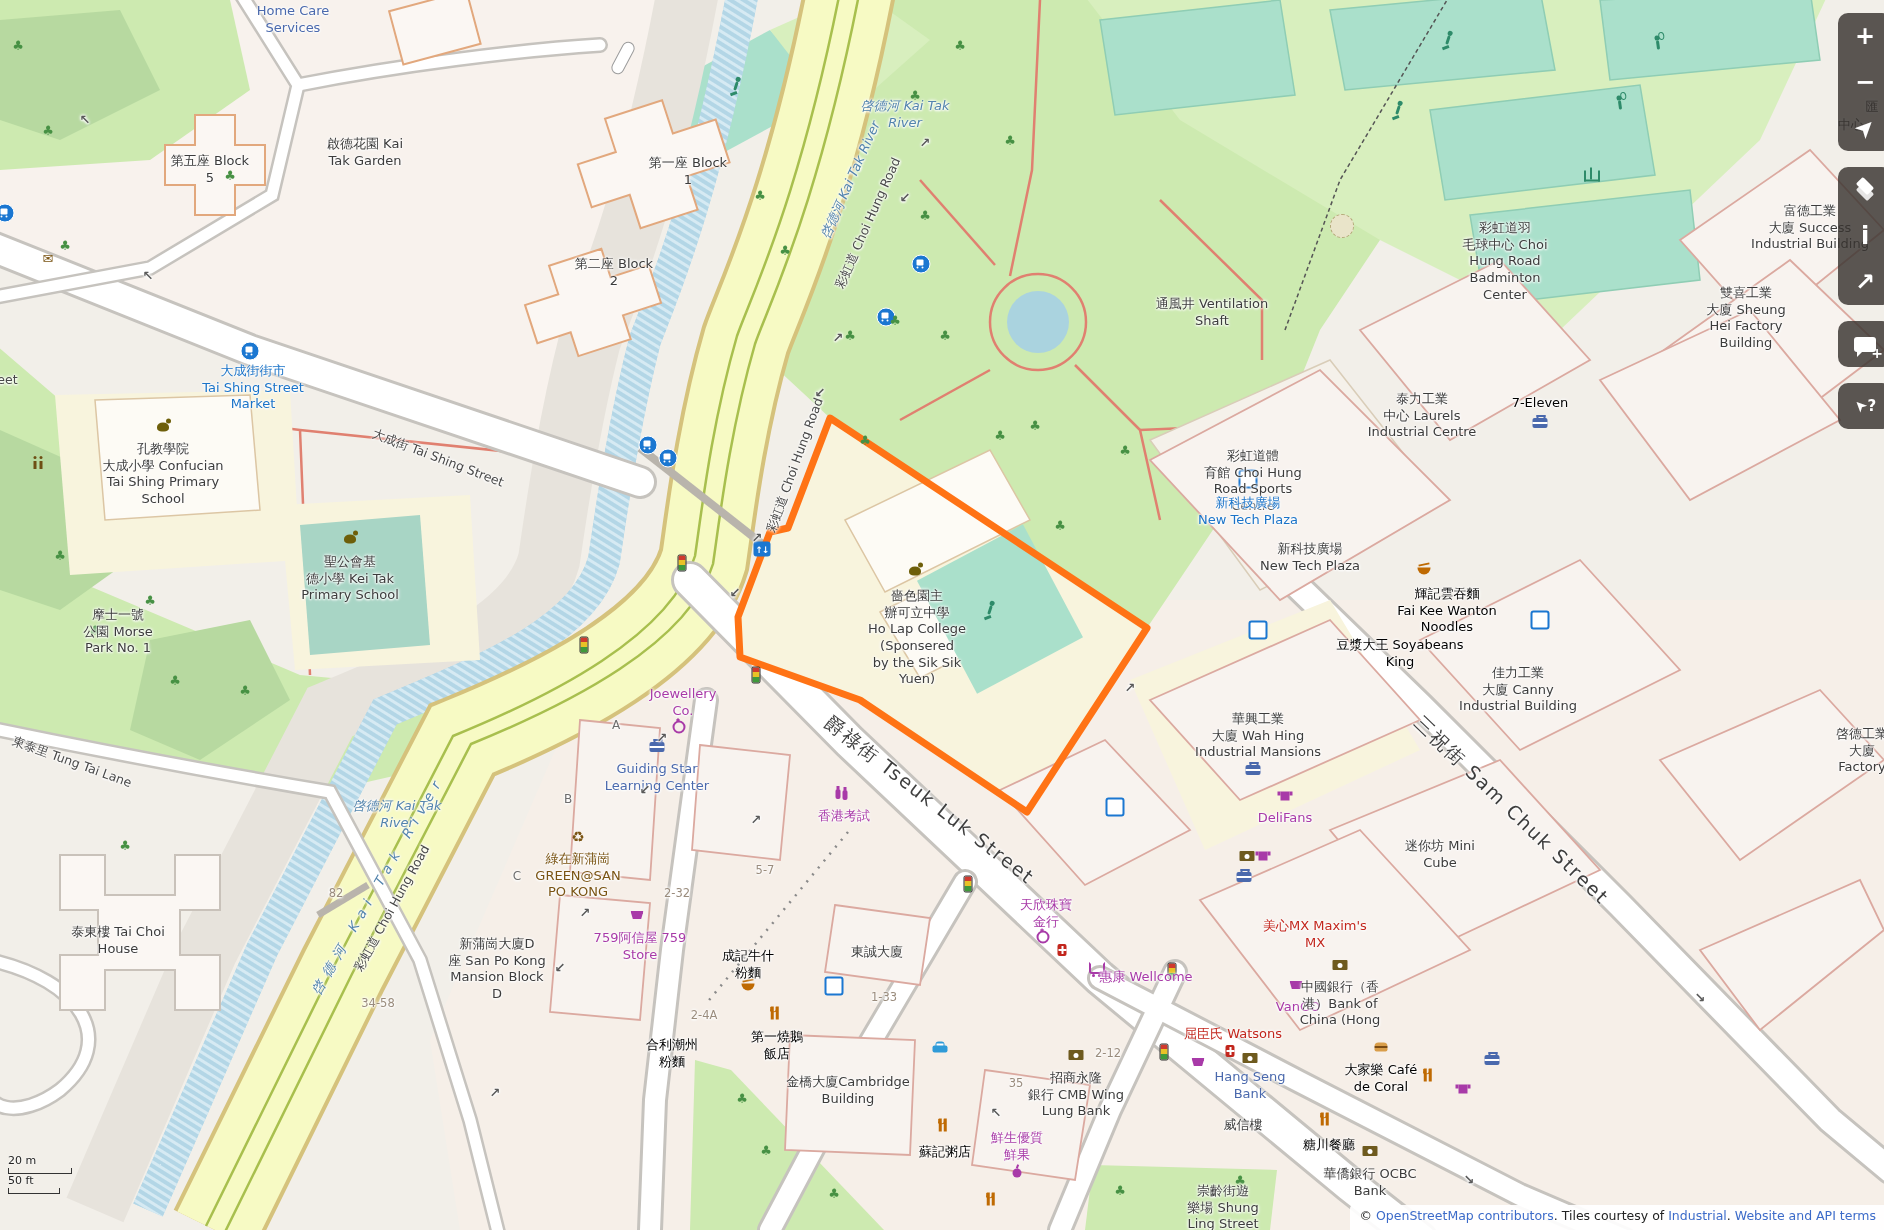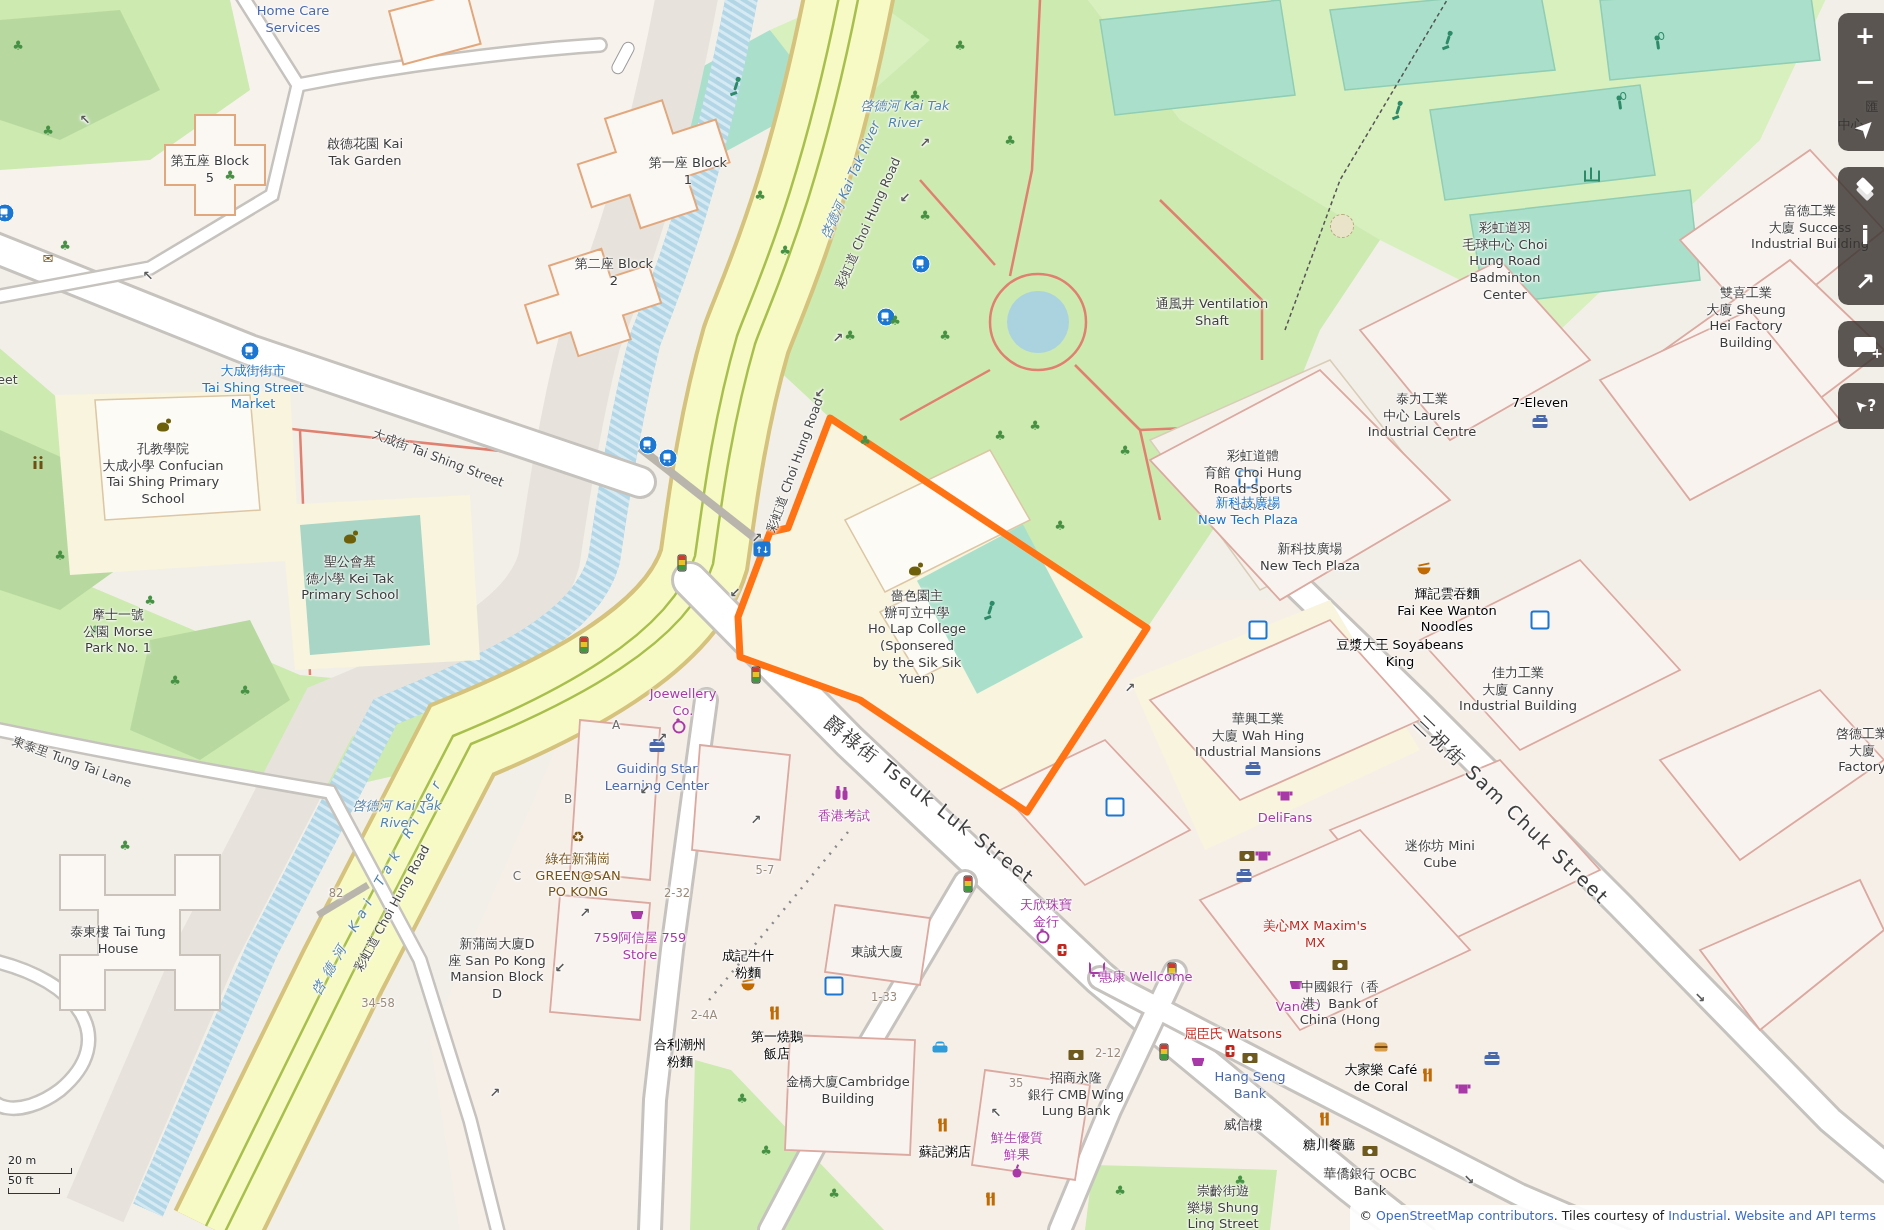--- a/index.html
+++ b/index.html
@@ -399,21 +399,21 @@
 大成小學 Confucian
 Tai Shing Primary
 School</div>
       <div class="lbl c-name" style="left: 350px; top: 554px;">聖公會基
 德小學 Kei Tak
 Primary School</div>
       <div class="lbl c-name" style="left: 118px; top: 607px;">摩士一號
 公園 Morse
 Park No. 1</div>
       <div class="lbl c-road rot" style="left: 72px; top: 762px; transform: translate(-50%, -50%) rotate(20deg);">東泰里 Tung Tai Lane</div>
-      <div class="lbl c-name" style="left: 118px; top: 924px;">泰東樓 Tai Tung
+      <div class="lbl c-name" style="left: 118px; top: 924px;">泰東樓 Tai Choi
 House</div>
       <div class="lbl c-name" style="left: 497px; top: 936px;">新蒲崗大廈D
 座 San Po Kong
 Mansion Block
 D</div>
       <div class="lbl c-hnum" style="left: 336px; top: 886px;">82</div>
       <div class="lbl c-hnum" style="left: 378px; top: 996px;">34-58</div>
       <div class="lbl c-shop" style="left: 683px; top: 686px;">Joewellery
 Co.</div>
       <div class="lbl c-blue2" style="left: 657px; top: 761px;">Guiding Star
@@ -506,21 +506,21 @@
       <div class="lbl c-name" style="left: 1862px; top: 726px;">啓德工業
 大廈
 Factory</div>
       <div class="lbl c-food" style="left: 945px; top: 1144px;">蘇記粥店</div>
       <div class="lbl c-shop" style="left: 1017px; top: 1130px;">鮮生優質
 鮮果</div>
       <div class="lbl c-name" style="left: 848px; top: 1074px;">金橋大廈Cambridge
 Building</div>
       <div class="lbl c-food" style="left: 777px; top: 1029px;">第一燒鵝
 飯店</div>
-      <div class="lbl c-food" style="left: 672px; top: 1037px; margin-left: 8px;">合利潮州
+      <div class="lbl c-food" style="left: 672px; top: 1037px;">合利潮州
 粉麵</div>
       <div class="lbl c-shop" style="left: 1046px; top: 897px;">天欣珠寶
 金行</div>
       <div class="lbl c-name" style="left: 1076px; top: 1070px;">招商永隆
 銀行 CMB Wing
 Lung Bank</div>
       <div class="lbl c-hnum" style="left: 1016px; top: 1076px;">35</div>
       <div class="lbl c-hnum" style="left: 1108px; top: 1046px;">2-12</div>
       <div class="lbl c-arrow" style="left: 925px; top: 135px;">↗</div>
       <div class="lbl c-arrow" style="left: 905px; top: 190px;">↙</div>

